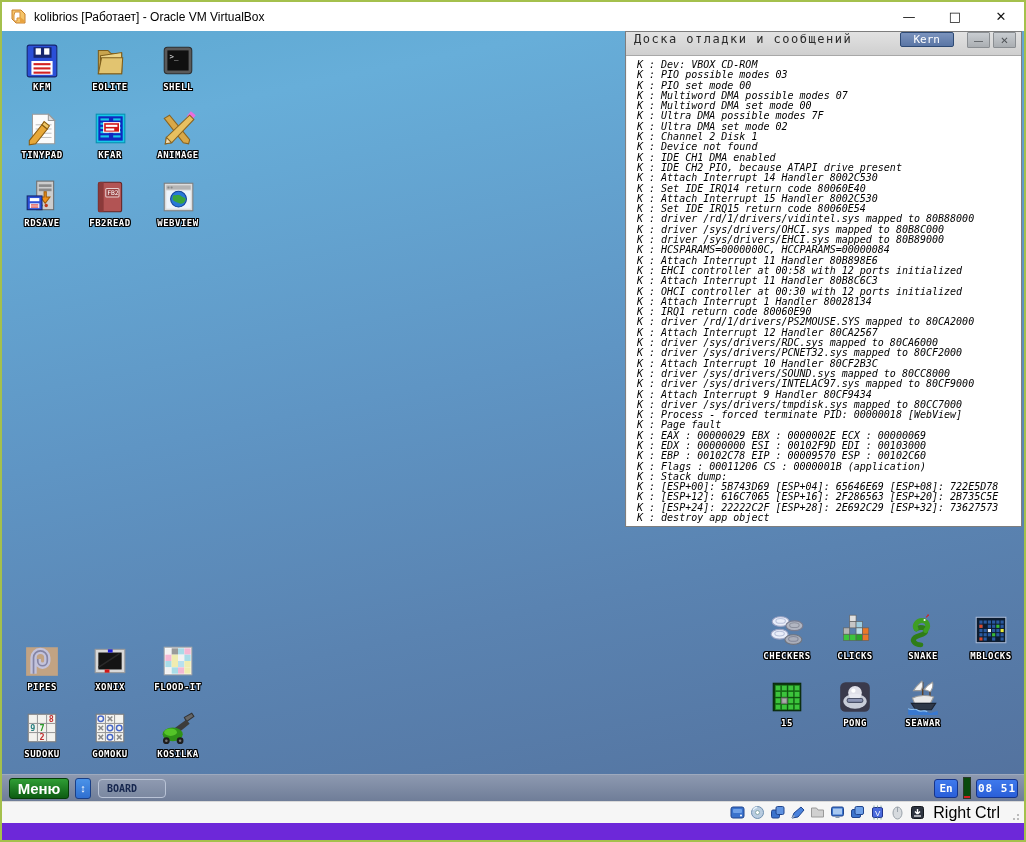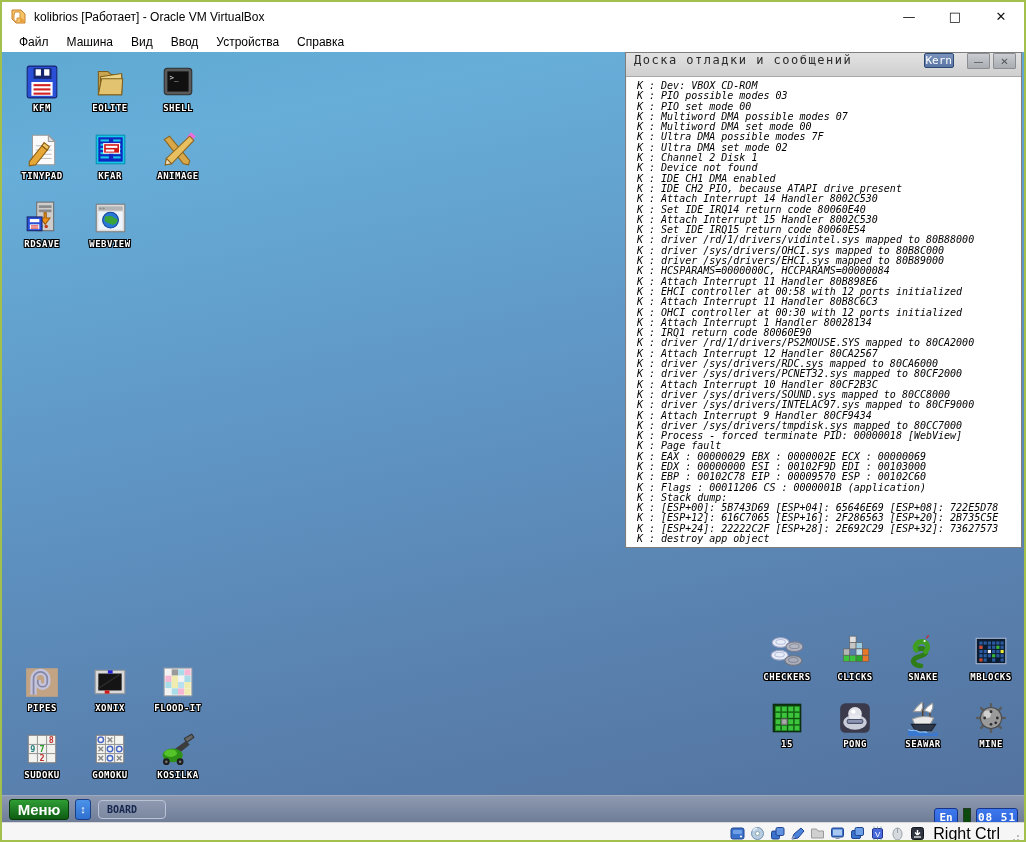--- a/index.html
+++ b/index.html
@@ -52,21 +52,21 @@
     box-shadow:inset 1px 1px 0 #f4f4f4;
   }
   .dw-titlebar{
     height:24px; background:linear-gradient(#e2e2e2,#cfcfcf);
     border-bottom:1px solid #a8a8a8; display:flex; align-items:flex-start; padding:0 5px 0 8px;
   }
   .dw-title{ flex:1; font-family:"DejaVu Sans Mono", monospace; font-size:12px; color:#2a2a2a; letter-spacing:1.5px; white-space:nowrap; }
   .kern-btn{
     font-family:"DejaVu Sans Mono", monospace; font-size:11px; color:#fff;
     background:linear-gradient(#7b93bd,#5a76a5); border:1px solid #2e4a74; border-radius:2px;
-    padding:0 1px; height:15px; line-height:13px; margin-right:10px;
+    padding:0 13px; height:15px; line-height:13px; margin-right:10px;
   }
   .dw-btn{
     width:23px; height:16px; margin-left:3px; border:1px solid #8a8e92; border-radius:1px;
     background:linear-gradient(#c9cdd1,#aaaeb2); color:#4e5256; font-size:10px;
     display:flex; align-items:center; justify-content:center; font-family:"DejaVu Sans", sans-serif;
   }
   .dw-client{ position:absolute; left:3px; right:3px; top:25px; bottom:3px; background:#fff; overflow:hidden;font-style:italic; }
   .dw-log{
     font-family:"DejaVu Sans Mono", monospace; font-size:10px; line-height:10.3px;
     color:#000; padding:3px 0 0 8px; white-space:pre;
@@ -86,21 +86,21 @@
   .updown-btn{
     margin-left:6px; width:16px; height:21px; border:1px solid #1a3f86; border-radius:3px;
     background:linear-gradient(#4b93e8,#2f6fd0); color:#fff; font-size:11px;
     display:flex; align-items:center; justify-content:center;
   }
   .task-btn{
     margin-left:7px; width:68px; height:19px; border:1px solid #b9c3d6; border-radius:4px;
     background:rgba(255,255,255,0.06); color:#16264e; font-family:"DejaVu Sans Mono", monospace;
     font-size:10px; font-weight:bold; display:flex; align-items:center; padding-left:8px;
   }
-  .tb-right{ position:absolute; right:6px; top:12px; bottom:0; display:flex; }
+  .tb-right{ position:absolute; right:6px; top:0; bottom:0; display:flex; align-items:center; }
   .lang-btn,.clock-btn{
     height:19px; border:1px solid #16348a; border-radius:3px;
     background:linear-gradient(#3f79ec,#2a5fd8); color:#fff;
     font-family:"DejaVu Sans Mono", monospace; font-size:11px; font-weight:bold;
     display:flex; align-items:center; justify-content:center;
   }
   .lang-btn{ width:24px; }
   .clock-btn{ width:42px; letter-spacing:1px; }
   .cpu-gauge{ width:8px; height:22px; margin:0 5px; background:#0a4a0c; border:1px solid #2a3a2a; position:relative; }
   .cpu-gauge::after{ content:""; position:absolute; left:0; right:0; bottom:0; height:2px; background:#d02020; }
@@ -134,28 +134,20 @@
         </svg>
     </span>
     <span class="title-text">kolibrios [Работает] - Oracle VM VirtualBox</span>
     <div class="win-controls">
       <button class="win-btn">—</button>
       <button class="win-btn">□</button>
       <button class="win-btn">✕</button>
     </div>
   </div>
 
-  <div class="menubar">
-    <span class="menu-item">Файл</span>
-    <span class="menu-item">Машина</span>
-    <span class="menu-item">Вид</span>
-    <span class="menu-item">Ввод</span>
-    <span class="menu-item">Устройства</span>
-    <span class="menu-item">Справка</span>
-  </div>
 
   <div class="vm-screen">
 
     <div class="icon-grid grid-apps">
       <div class="dicon">
         <span class="ig">
           <svg viewBox="0 0 34 34">
               <rect x="3" y="2" width="28" height="30" rx="2" fill="#2b50d8" stroke="#16266e"></rect>
               <rect x="9" y="4" width="17" height="10" fill="#16266e"></rect>
               <rect x="11" y="5" width="5" height="6" fill="#fff"></rect>
@@ -250,20 +242,31 @@
               <circle cx="21" cy="25" r="1.6" fill="#c23a1a"></circle>
               <path d="M19 12v5h-3.5l4.5 6 4.5-6H21v-5z" fill="#f09018" stroke="#a05c08"></path>
               <rect x="3" y="16" width="14" height="13" fill="#2b50d8" stroke="#16266e"></rect>
               <rect x="5.5" y="18" width="9" height="3" fill="#fff"></rect>
               <rect x="5.5" y="23" width="9" height="4.5" fill="#fff"></rect>
               <rect x="6.5" y="24" width="7" height="1" fill="#d42222"></rect>
               <rect x="6.5" y="26" width="7" height="1" fill="#d42222"></rect>
             </svg>
         </span>
         <span class="il">RDSAVE</span>
+      </div>
+      <div class="dicon">
+        <span class="ig">
+          <svg viewBox="0 0 34 34">
+              <rect x="6" y="3" width="22" height="28" rx="2" fill="#b25454" stroke="#662424"></rect>
+              <rect x="6" y="3" width="5" height="28" fill="#8a3a3a"></rect>
+              <rect x="13" y="9" width="12.5" height="8" rx="1" fill="#9a4444" stroke="#e8d0d0"></rect>
+              <text x="14.3" y="15.5" fill="#fff" font-size="6" font-family="monospace">FB2</text>
+            </svg>
+        </span>
+        <span class="il">FB2READ</span>
       </div>
       <div class="dicon">
         <span class="ig">
           <svg viewBox="0 0 34 34">
               <rect x="4" y="4" width="27" height="26" fill="#dcdcdc" stroke="#7e7e7e"></rect>
               <rect x="6" y="6" width="23" height="4" fill="#b4b4b4"></rect>
               <circle cx="8" cy="8" r="1" fill="#888"></circle>
               <circle cx="11" cy="8" r="1" fill="#888"></circle>
               <rect x="6" y="11" width="23" height="17" fill="#eef4fb"></rect>
               <circle cx="17.5" cy="19" r="7.5" fill="#2878d8" stroke="#14459a"></circle>
@@ -515,42 +518,20 @@
               <rect x="23" y="6" width="1.2" height="16" fill="#5a4028"></rect>
               <path d="M8 11c3-5 6-7 8-9 1 3 1 6-1 9z" fill="#f2f2f2" stroke="#9a9a9a"></path>
               <path d="M18 10c3-4 6-6 8-7 1 3 0 6-2 9z" fill="#fff" stroke="#9a9a9a"></path>
               <path d="M7 18c6-3 15-3 20-1l-3 6H9z" fill="#e9e9e9" stroke="#9a9a9a"></path>
               <path d="M6 23h23l-4 6H10z" fill="#2e3848" stroke="#1a2230"></path>
               <path d="M3 28c3 2.5 6-1 9 1.5s6-1 9 1.5 5 .5 10-1v4H3z" fill="#3878d0"></path>
               <path d="M3 28c3 2.5 6-1 9 1.5s6-1 9 1.5" fill="none" stroke="#8ec0f0" stroke-width="1"></path>
             </svg>
         </span>
         <span class="il">SEAWAR</span>
-      </div>
-      <div class="dicon">
-        <span class="ig">
-          <svg viewBox="0 0 34 34">
-              <g stroke="#5a5a5a" stroke-width="2.2">
-                <line x1="17" y1="3" x2="17" y2="31"></line>
-                <line x1="3" y1="17" x2="31" y2="17"></line>
-                <line x1="7" y1="7" x2="27" y2="27"></line>
-                <line x1="27" y1="7" x2="7" y2="27"></line>
-              </g>
-              <circle cx="17" cy="17" r="10" fill="#9a9a9a" stroke="#4a4a4a"></circle>
-              <circle cx="13.5" cy="13.5" r="3.5" fill="#cfcfcf"></circle>
-              <g fill="#2e2e2e">
-                <circle cx="17" cy="11" r="1.3"></circle>
-                <circle cx="11" cy="17" r="1.3"></circle>
-                <circle cx="23" cy="17" r="1.3"></circle>
-                <circle cx="17" cy="23" r="1.3"></circle>
-                <circle cx="21.5" cy="21.5" r="1.3"></circle>
-              </g>
-            </svg>
-        </span>
-        <span class="il">MINE</span>
       </div>
     </div>
 
     <div class="debug-window">
       <div class="dw-titlebar">
         <span class="dw-title">Доска отладки и сообщений</span>
         <span class="kern-btn">Kern</span>
         <span class="dw-btn">—</span>
         <span class="dw-btn">✕</span>
       </div>

